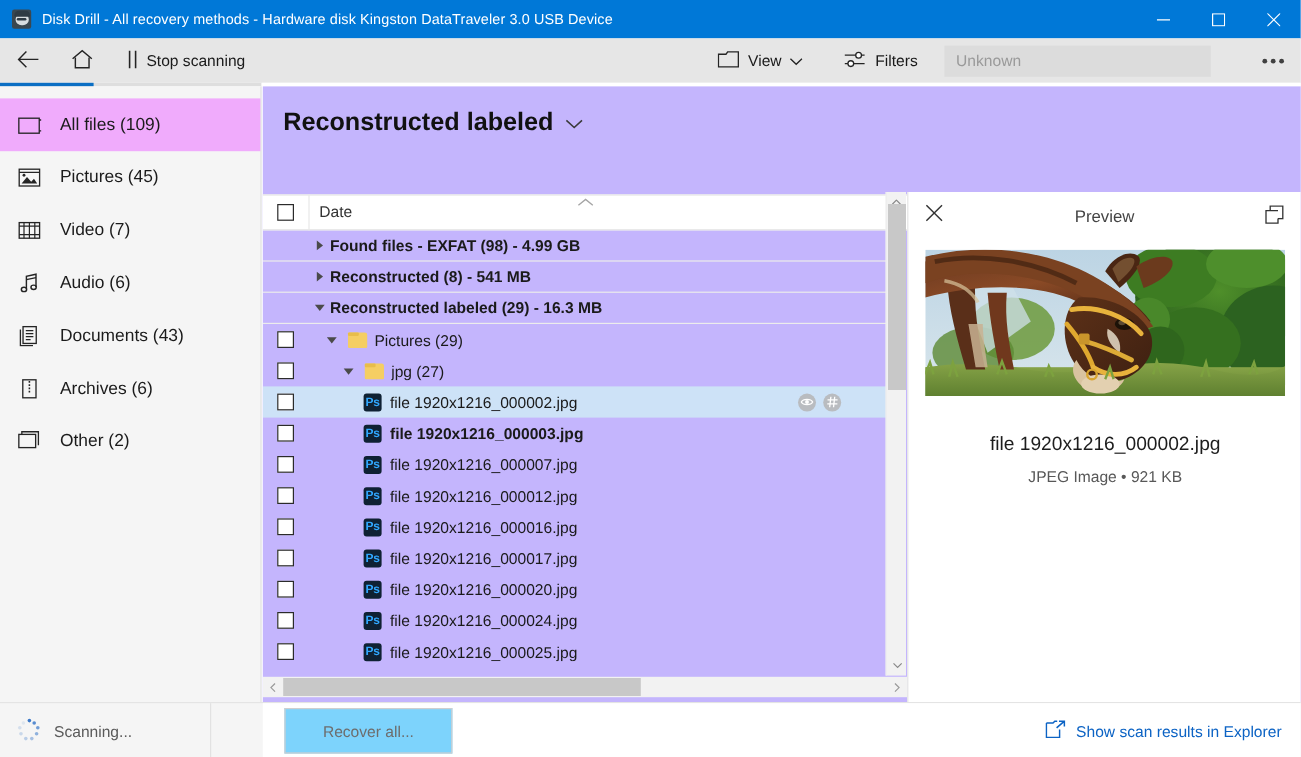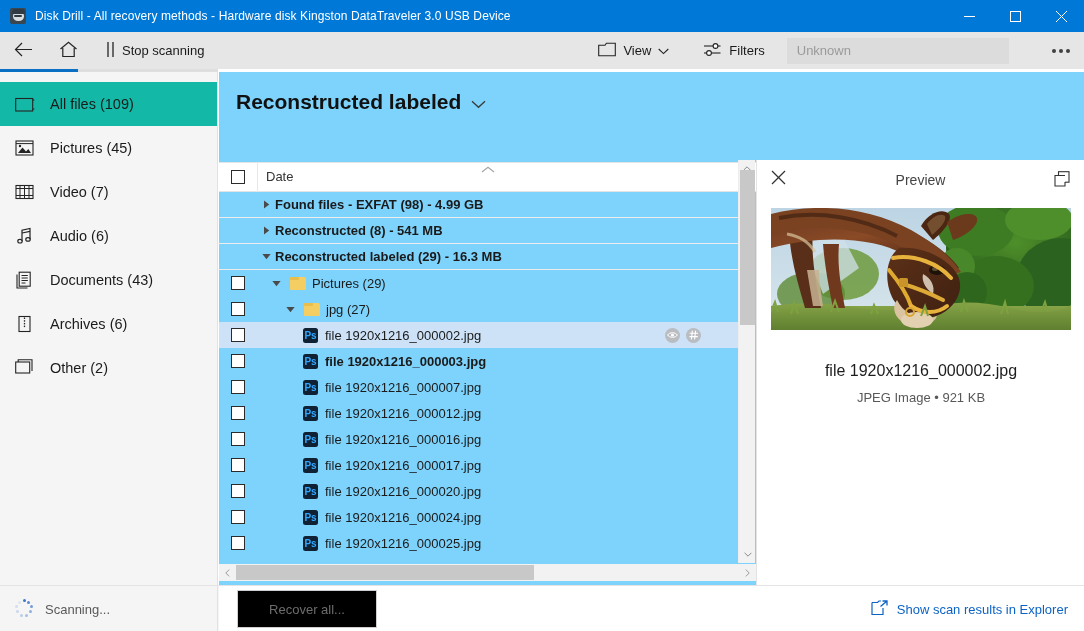--- a/index.html
+++ b/index.html
@@ -64,26 +64,26 @@
   .progwrap { position:absolute; top:69px; left:0; width:218px; height:3px; background:#dedede; }
   .progbar { height:3px; background:#0b6fc4; }
   .progright { position:absolute; top:69px; left:218px; width:866px; height:3px; background:#ffffff; }
 
   
   .sidebar {
     position:absolute; top:72px; left:0; width:218px; height:513px;
     background:#f5f5f5; border-right:1px solid #e2e2e2; padding-top:10px;
   }
   .sb-item { height:44px; display:flex; align-items:center; padding-left:14px; gap:14px; }
-  .sb-item.active { background:#14b8a6;text-align:center; }
+  .sb-item.active { background:#f0abfc;text-align:center; }
   .sb-icon { width:22px; height:22px; flex:none; display:flex; align-items:center; justify-content:center;}
   .sb-label { font-size:14.5px; color:#1b1b1b; white-space:nowrap; }
 
   
-  .content { position:absolute; top:72px; left:219px; width:865px; height:513px; background:#7dd3fc; }
+  .content { position:absolute; top:72px; left:219px; width:865px; height:513px; background:#c4b5fd; }
   .c-head { padding:18px 0 0 17px; }
   .c-title { font-size:21px; font-weight:bold; color:#111; display:flex; align-items:center; gap:10px;}
   .c-sub { font-size:13px; color:#555; margin-top:9px; }
 
   
   .tablewrap { position:absolute; top:90px; left:0; width:538px; height:423px; }
   .thead {
     height:30px; border-top:1px solid #e4e4e4; border-bottom:1px solid #e4e4e4;
     display:flex; align-items:center; position:relative; background:#fff;
   }
@@ -143,30 +143,30 @@
   .pv-meta { position:absolute; top:230px; left:0; width:328px; text-align:center;
              font-size:13px; color:#585858; }
   .pv-rows { position:absolute; top:268px; left:14px; width:300px; font-size:12px; }
   .pv-row { display:flex; margin-bottom:7px; }
   .pv-k { width:78px; color:#6e6e6e; flex:none; }
   .pv-v { color:#222; line-height:16px; }
 
   
   .bottom { position:absolute; top:585px; left:0; width:1084px; height:46px; background:#f5f5f5;
             border-top:1px solid #e4e4e4;}
-  .bot-left { position:absolute; left:0; top:0; width:218px; height:46px;
+  .bot-left { position:absolute; left:0; top:0; width:176px; height:46px;
               display:flex; align-items:center; gap:11px; padding-left:16px;
               border-right:1px solid #e2e2e2; }
   .spinner { width:18px; height:18px; position:relative; flex:none;}
   .spinner i{ position:absolute; width:3px; height:3px; border-radius:50%; background:#3b78c9; }
   .bot-scantext { font-size:13px; color:#5a5a5a; }
   .bot-main { position:absolute; left:219px; top:0; right:0; height:46px; background:#fff;
               display:flex; align-items:center; }
   .recover-btn { margin-left:18px; width:140px; height:38px; border:1px solid #cfcfcf;
-                 background:#000000; display:flex; align-items:center; justify-content:center;
+                 background:#7dd3fc; display:flex; align-items:center; justify-content:center;
                  font-size:13px; color:#6d6d6d; }
   .explorer-link { margin-left:auto; margin-right:16px; display:flex; align-items:center; gap:9px;
                    color:#0c63c4; font-size:13px; }
 </style>
 </head>
 <body>
 
 <div id="app">
 
   <div class="titlebar">

